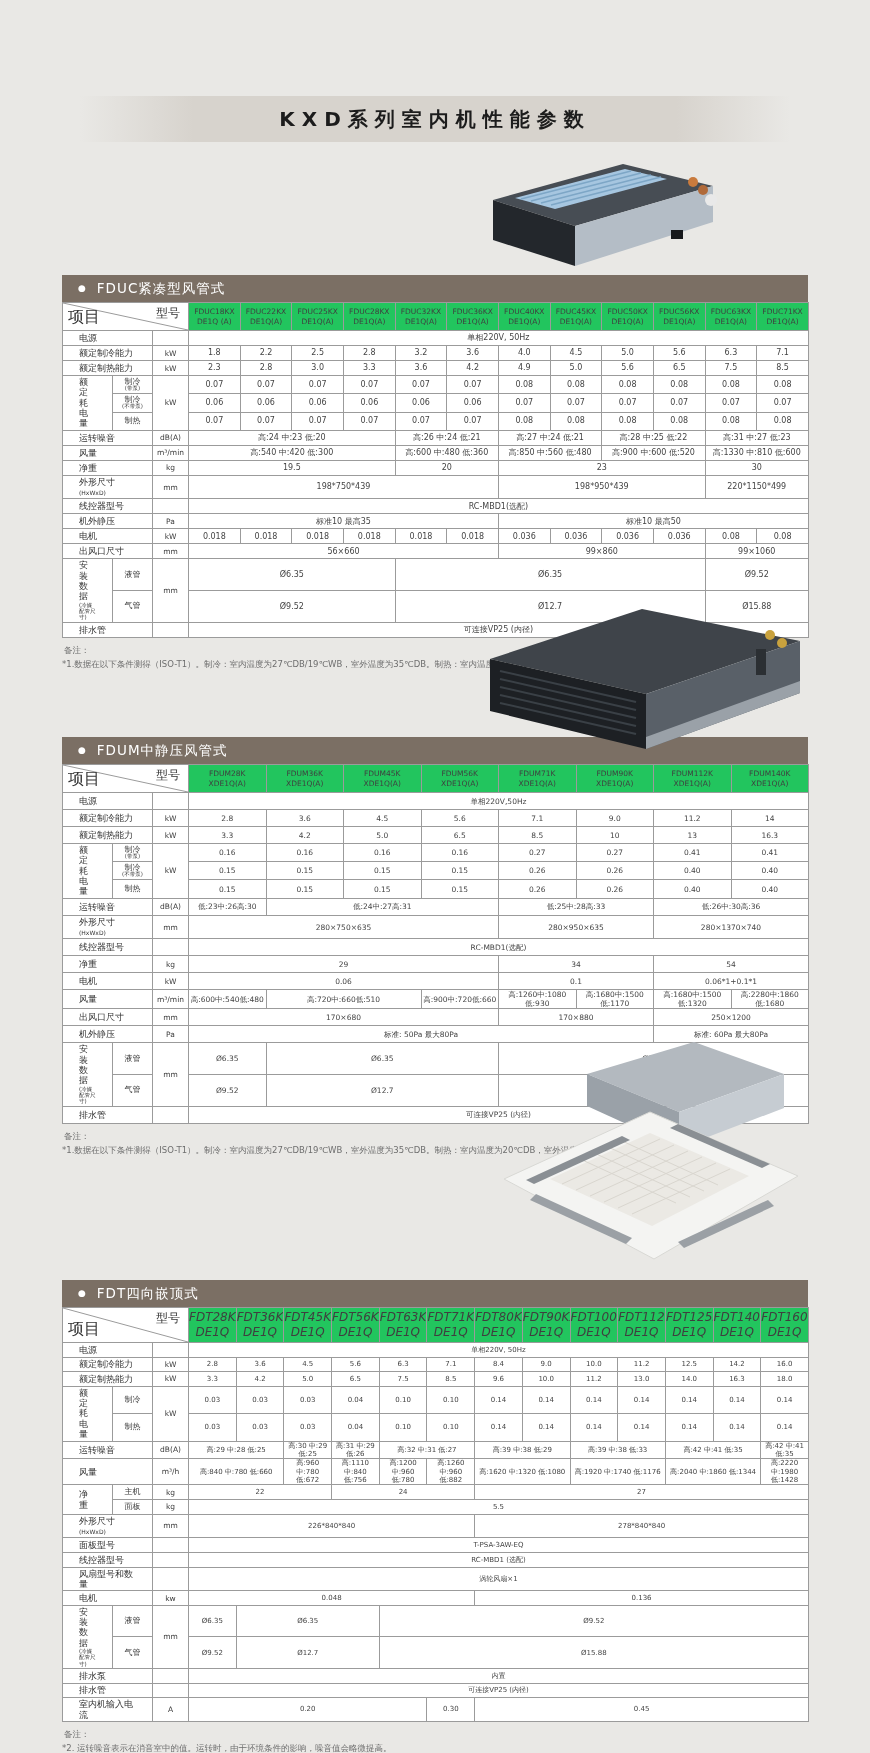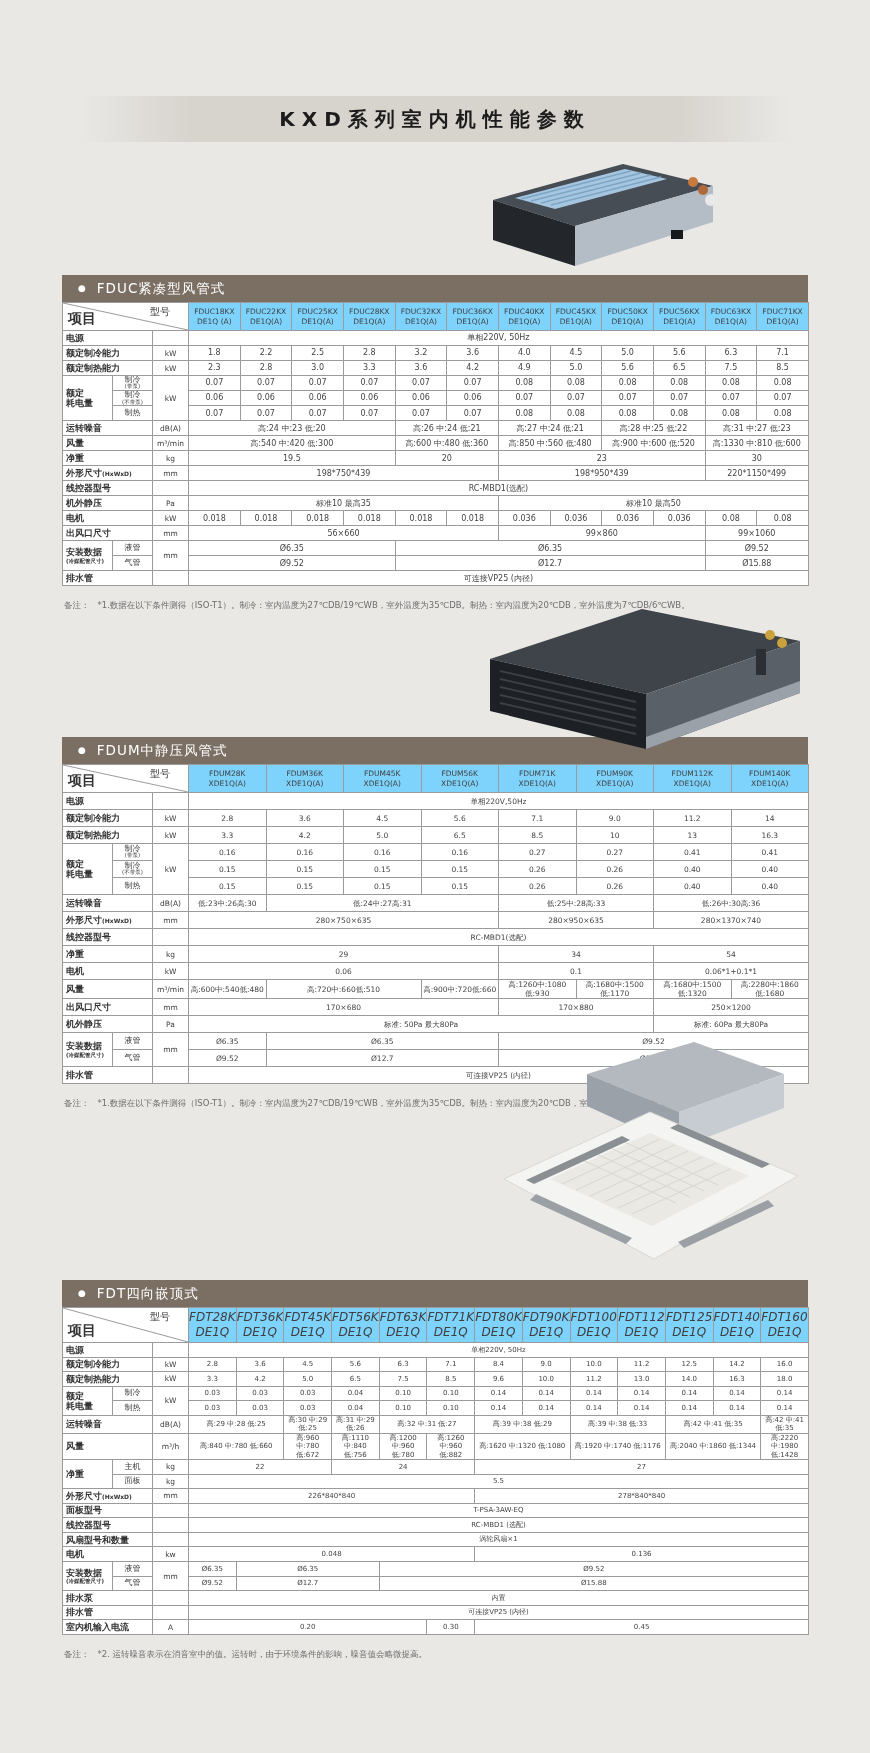--- a/index.html
+++ b/index.html
@@ -24,45 +24,45 @@
   .bar{
     height:27px;background:#7b6f64;color:#ffffff;
     display:flex;align-items:center;box-sizing:border-box;padding-left:16px;
     font-size:13.5px;letter-spacing:1px;
   }
   .bar .bullet{font-size:9px;margin-right:10px;line-height:1;}
   
   table{border-collapse:collapse;table-layout:fixed;width:746px;background:#fff;}
   td,th{border:1px solid #9b9b9b;overflow:hidden;box-sizing:border-box;}
   th{
-    background:#7dd3fc;font-weight:normal;font-size:7.5px;line-height:1.25;
+    background:#22c55e;font-weight:normal;font-size:7.5px;line-height:1.25;
     height:28px;padding:2px 0;color:#3f3f3f;
   }
   td.corner{background:#ffffff;position:relative;padding:0;}
   .diag{position:absolute;top:0;left:0;width:100%;height:100%;}
-  .c-top{position:absolute;top:2px;right:18px;font-size:10px;color:#333;}
-  .c-bot{position:absolute;bottom:2px;left:5px;font-size:14px;font-weight:bold;color:#333;}
-  td.lbl{font-size:9px;text-align:left;padding:1px 3px;line-height:1.15;color:#333;font-weight:bold;}
+  .c-top{position:absolute;top:2px;right:8px;font-size:12px;color:#333;}
+  .c-bot{position:absolute;bottom:2px;left:5px;font-size:16px;font-weight:normal;color:#333;}
+  td.lbl{font-size:9px;text-align:left;padding:1px 16px;line-height:1.15;color:#333;}
   td.lbl .small{font-size:6px;}
   td.lbl.group{text-align:left;}
   td.lbl.group .small{display:block;font-size:5.5px;transform-origin:left top;}
   td.sub{font-size:8px;text-align:center;line-height:1.05;padding:0;}
   td.sub .small{display:block;font-size:5.5px;}
   td.unit{font-size:7.5px;text-align:center;padding:0;}
   td.val{font-size:8px;text-align:center;padding:0 1px;line-height:1.2;color:#444;}
   .t1 tr{height:15px;}
   .t2 tr{height:17px;}
   .t2 td.val{font-size:7.5px;}
   .t3 tr{height:14.6px;}
   .t3 td.val{font-size:7px;}
   .t3 th{font-size:12px;font-style:italic;}
   
   .note{
-    margin-top:12px;display:flex;align-items:flex-start;
-    font-size:8.5px;color:#6e6e6e;line-height:1.65;
+    margin-top:5px;display:flex;align-items:flex-start;
+    font-size:8.5px;color:#6e6e6e;line-height:1.65;flex-direction:column;
   }
   .note-label{flex:0 0 auto;margin:0 8px 0 2px;}
   .note-lines{flex:1;}
   
   .photo{position:absolute;z-index:2;}
   #photo0{left:475px;top:156px;}
   #photo1{left:460px;top:597px;}
   #photo2{left:492px;top:1032px;}
 </style>
 </head>

